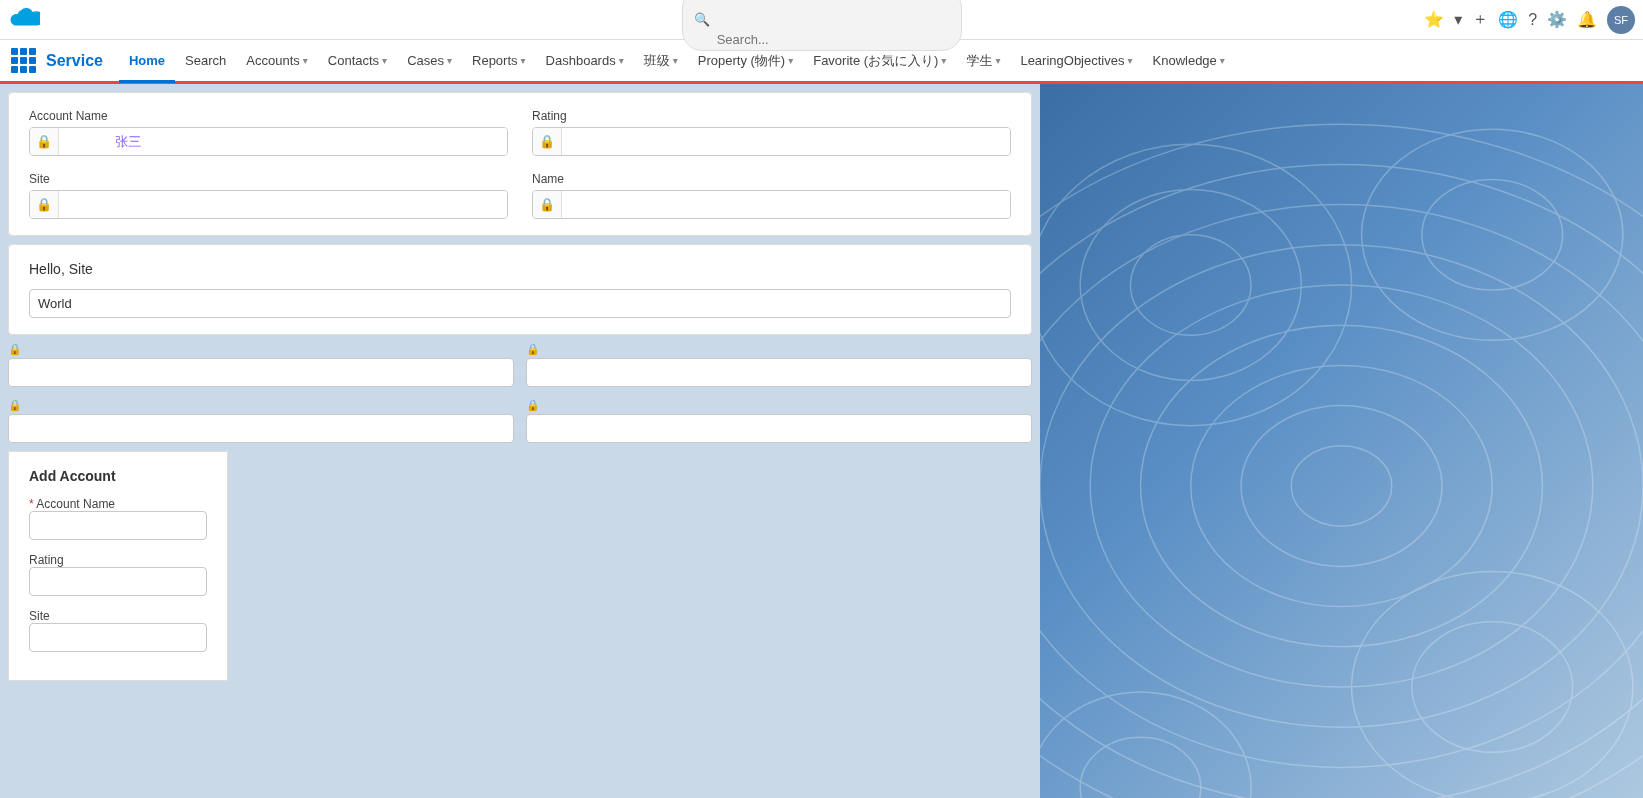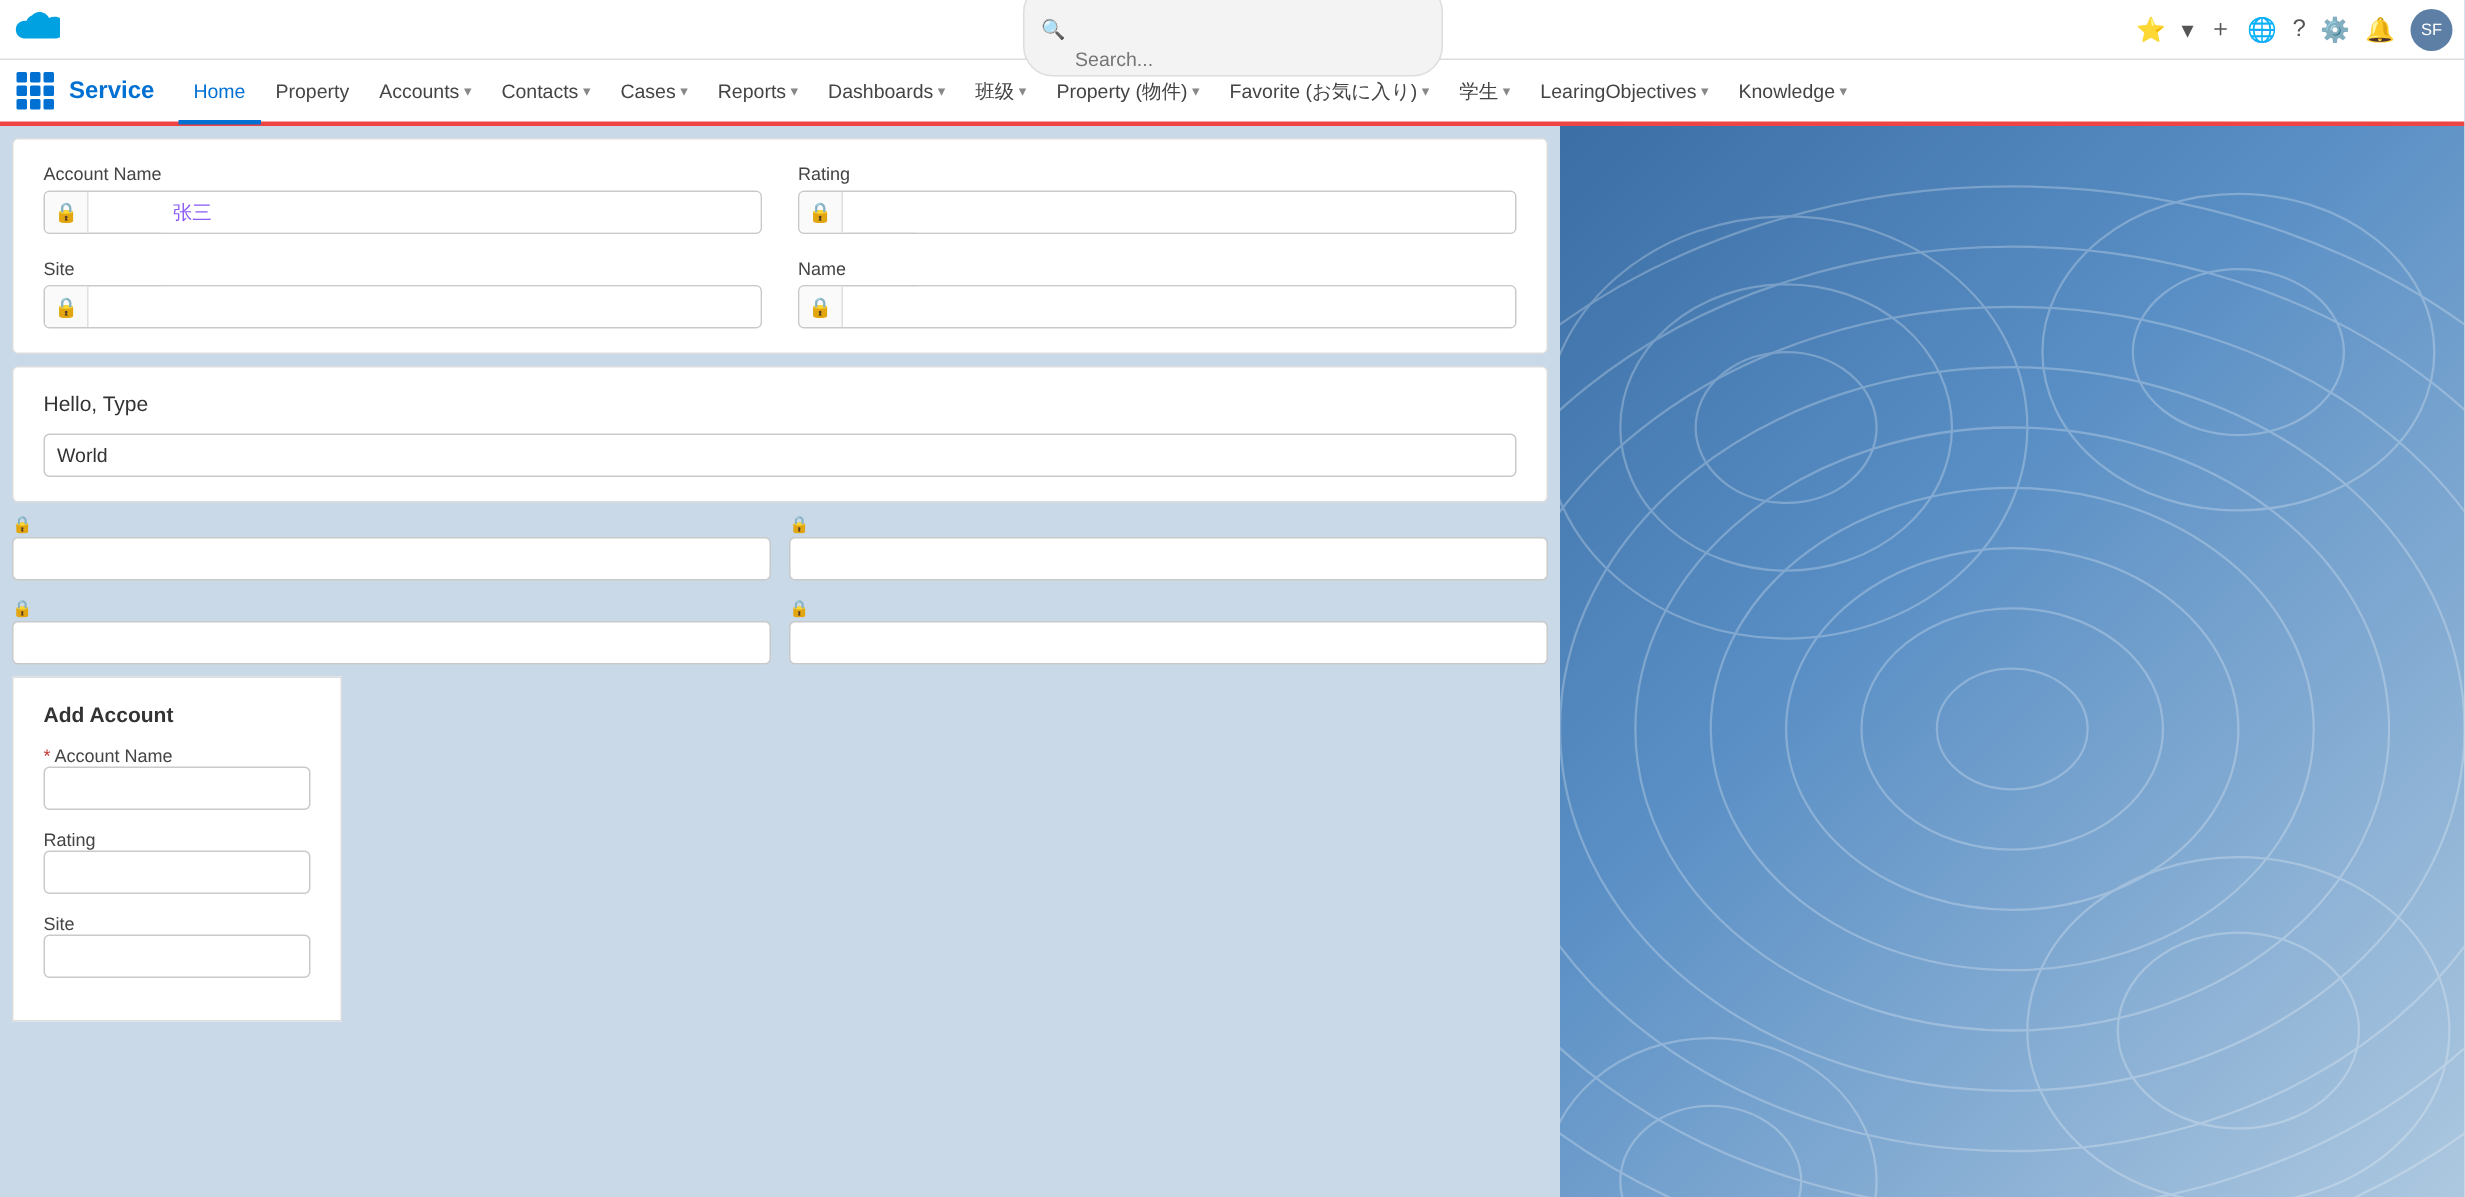--- a/index.html
+++ b/index.html
@@ -114,21 +114,21 @@
       font-size: 13px;
       color: #444;
       cursor: pointer;
       white-space: nowrap;
       border-bottom: 3px solid transparent;
       margin-bottom: -3px;
     }
     .nav-items li.active {
       color: #0070d2;
       border-bottom: 3px solid #0070d2;
-      font-weight: 400;
+      font-weight: 700;
     }
     .nav-items li .chevron {
       margin-left: 3px;
       font-size: 10px;
       color: #888;
     }
 
     
     .main-content {
       display: flex;
@@ -333,21 +333,21 @@
         <span></span>
         <span></span>
       <span></span>
         <span></span>
         <span></span>
     </div>
   </div>
   <span class="app-label">Service</span>
   <ul class="nav-items" id="nav-items-list">
   <li class="active">Home</li>
-      <li class="">Property</li>
+      <li class="">Search</li>
       <li class="">Accounts<span class="chevron"> ▾</span></li>
       <li class="">Contacts<span class="chevron"> ▾</span></li>
       <li class="">Cases<span class="chevron"> ▾</span></li>
       <li class="">Reports<span class="chevron"> ▾</span></li>
       <li class="">Dashboards<span class="chevron"> ▾</span></li>
       <li class="">班级<span class="chevron"> ▾</span></li>
       <li class="">Property (物件)<span class="chevron"> ▾</span></li>
       <li class="">Favorite (お気に入り)<span class="chevron"> ▾</span></li>
       <li class="">学生<span class="chevron"> ▾</span></li>
       <li class="">LearingObjectives<span class="chevron"> ▾</span></li>
@@ -387,21 +387,21 @@
           <label class="field-label">Name</label>
           <div class="field-input-wrap">
             <span class="lock-icon">🔒</span>
             <input type="text" value="" style="">
           </div>
         </div>
       </div>
     </div>
 
     <div class="hello-card">
-      <div class="hello-title">Hello, Type</div>
+      <div class="hello-title">Hello, Site</div>
       <input type="text" class="standalone-input" value="World" style="">
     </div>
 
     <div class="floating-fields">
       <div class="floating-field">
         <span class="floating-lock">🔒</span>
         <input type="text" class="floating-input" value="" style="">
       </div>
       <div class="floating-field">
         <span class="floating-lock">🔒</span>

